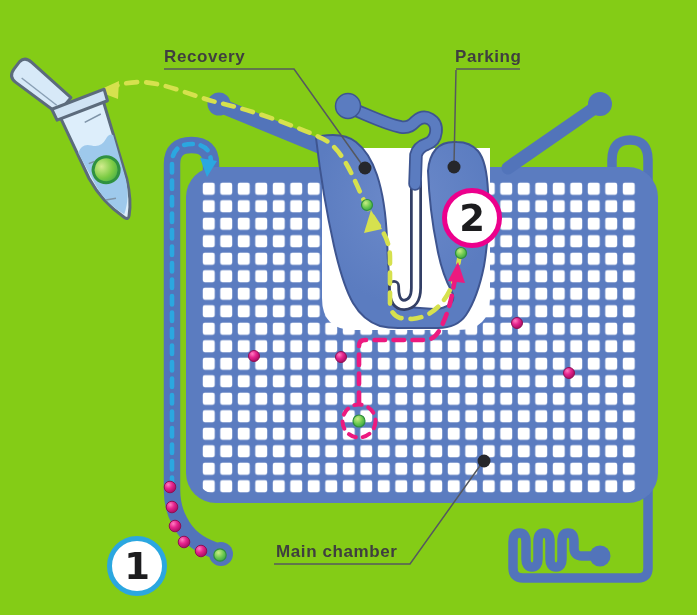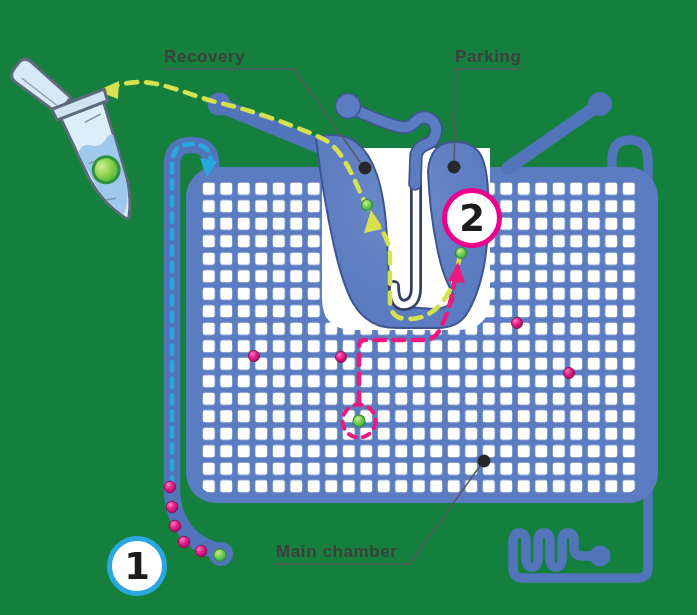--- a/index.html
+++ b/index.html
@@ -1,16 +1,16 @@
 <!DOCTYPE html>
 <html><head>
 <meta charset="utf-8">
 <style>
   html,body{margin:0;padding:0;background:#ffffff;}
-  .stage{position:relative;width:697px;height:615px;background:#15803d;overflow:hidden;
+  .stage{position:relative;width:697px;height:615px;background:#84cc16;overflow:hidden;
          font-family:"Liberation Sans",sans-serif;}
   svg{display:block;}
   .label-text{font-family:"Liberation Sans",sans-serif;font-weight:bold;font-size:17px;
               letter-spacing:.6px;fill:#3f3f3f;}
   .num-text{font-family:"DejaVu Sans",sans-serif;font-weight:bold;font-size:37px;fill:#1c1c1e;}
   .leader{stroke:#55585f;stroke-width:1.5;fill:none;}
   .dash{fill:none;stroke-linecap:round;}
 </style>
 </head>
 <body>

